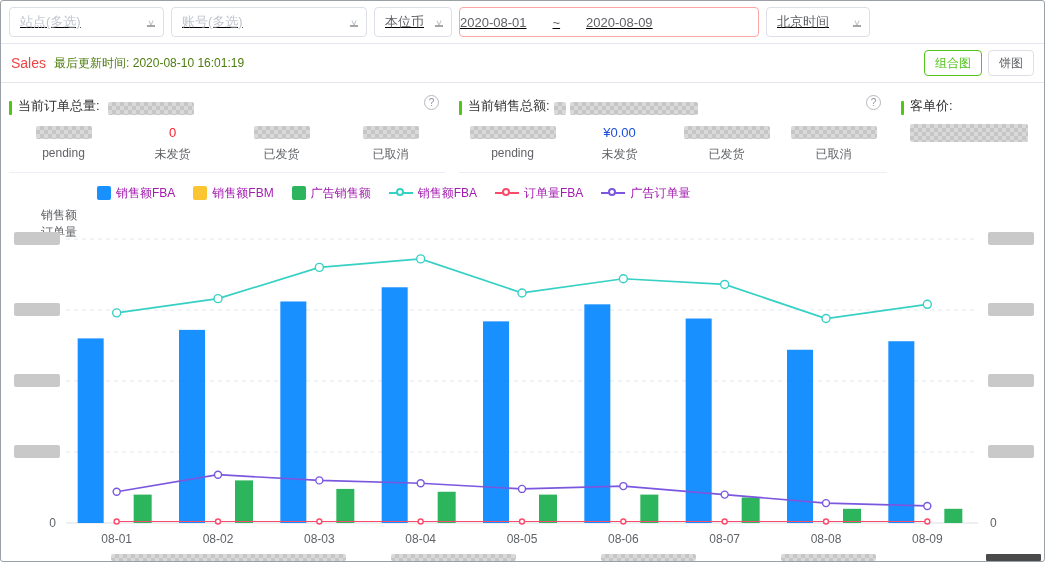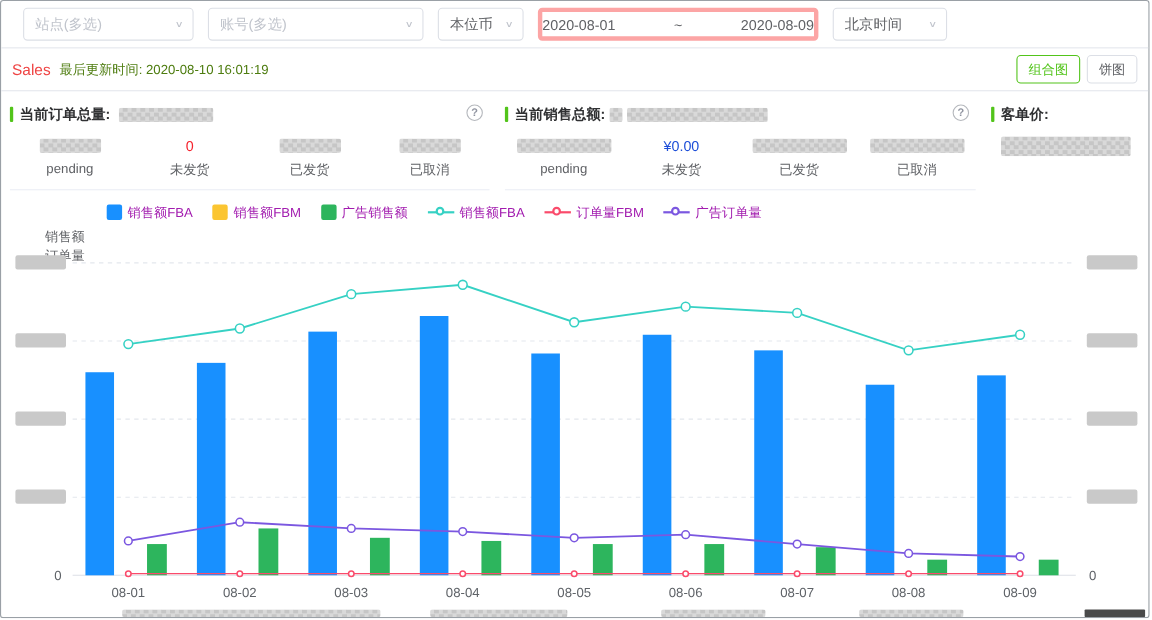--- a/index.html
+++ b/index.html
@@ -1,46 +1,46 @@
 <!DOCTYPE html>
 <html><head>
 <meta charset="utf-8">
 <style>
   * { box-sizing: border-box; margin: 0; padding: 0; }
   body { font-family: "Liberation Sans", sans-serif; background: #fff; }
   .page { width: 1045px; height: 562px; border: 1px solid #9aa0a6; border-radius: 3px;
           overflow: hidden; background: #fff; position: relative; }
 
   
-  .filterbar { display: flex; align-items: center; gap: 13px; padding: 6px 20px; height: 42px; }
+  .filterbar { display: flex; align-items: center; gap: 7px; padding: 6px 8px; height: 42px; text-decoration: underline; }
   .select { height: 30px; border: 1px solid #dcdfe6; border-radius: 4px; display: flex;
             align-items: center; justify-content: space-between; padding: 0 8px 0 10px;
             font-size: 13px; color: #606266; background: #fff; cursor: pointer; }
   .select .ph { color: #c0c4cc; }
   .chev { color: #c0c4cc; font-size: 11px; transform: scaleY(.7); margin-left: 8px; }
   .w-site { width: 155px; } .w-acct { width: 196px; } .w-cur { width: 78px; } .w-tz { width: 104px; }
-  .daterange { width: 255px; height: 30px; border: 4px solid #fca5a5; border-radius: 4px;
-               display: flex; align-items: center; justify-content: space-between; gap: 26px;
+  .daterange { width: 300px; height: 30px; border: 1px solid #fca5a5; border-radius: 4px;
+               display: flex; align-items: center; justify-content: flex-start; gap: 26px;
                font-size: 13px; color: #606266; cursor: pointer; }
 
   
   .header { display: flex; align-items: center; border-top: 1px solid #e4e7ed;
             border-bottom: 1px solid #e4e7ed; padding: 0 10px; height: 40px; }
   .title { font-size: 14px; font-weight: normal; color: #ef4444; }
   .update { font-size: 12px; color: #4d7c0f; margin-left: 8px; }
   .hbtns { margin-left: auto; display: flex; gap: 6px; }
   .btn { height: 26px; padding: 0 10px; font-size: 12px; border-radius: 4px;
          border: 1px solid #dcdfe6; background: #fff; color: #606266; cursor: pointer; text-align: right; }
   .btn.active { color: #52c41a; border-color: #52c41a; }
 
   
   .stats { display: flex; padding: 10px 8px 0; gap: 14px; }
   .panel { position: relative; }
   .p-orders { width: 436px; } .p-sales { width: 428px; } .p-aov { flex: 1; }
-  .p-title { display: flex; align-items: center; font-size: 13px; font-weight: bold;
+  .p-title { display: flex; align-items: flex-end; font-size: 13px; font-weight: normal;
              color: #303133; height: 22px; }
   .accent { width: 3px; height: 14px; background: #52c41a; margin-right: 6px; border-radius: 1px; }
   .qicon { position: absolute; right: 6px; top: 2px; width: 15px; height: 15px;
            border: 1px solid #b5b8bd; border-radius: 50%; color: #9094a0; font-size: 10px;
            display: flex; align-items: center; justify-content: center; cursor: pointer; }
   .cols { display: flex; margin-top: 9px; border-bottom: 1px solid #ebeef5; padding-bottom: 9px; }
   .col { flex: 1; text-align: center; }
   .col .v { font-size: 13px; color: #1d4ed8; height: 17px; display: flex;
             align-items: center; justify-content: center; }
   .col .v.red { color: #f5222d; }
@@ -210,21 +210,21 @@
           <span class="ln" style="background: rgb(54, 209, 196);"></span>
           <span class="ci" style="border-color: rgb(54, 209, 196);"></span>
         </span>
         <span>销售额FBA</span>
       </span>
       <span class="lg-item">
         <span class="lm">
           <span class="ln" style="background: rgb(250, 75, 107);"></span>
           <span class="ci" style="border-color: rgb(250, 75, 107);"></span>
         </span>
-        <span>订单量FBM</span>
+        <span>订单量FBA</span>
       </span>
       <span class="lg-item">
         <span class="lm">
           <span class="ln" style="background: rgb(123, 87, 224);"></span>
           <span class="ci" style="border-color: rgb(123, 87, 224);"></span>
         </span>
         <span>广告订单量</span>
       </span>
     </div>
 

